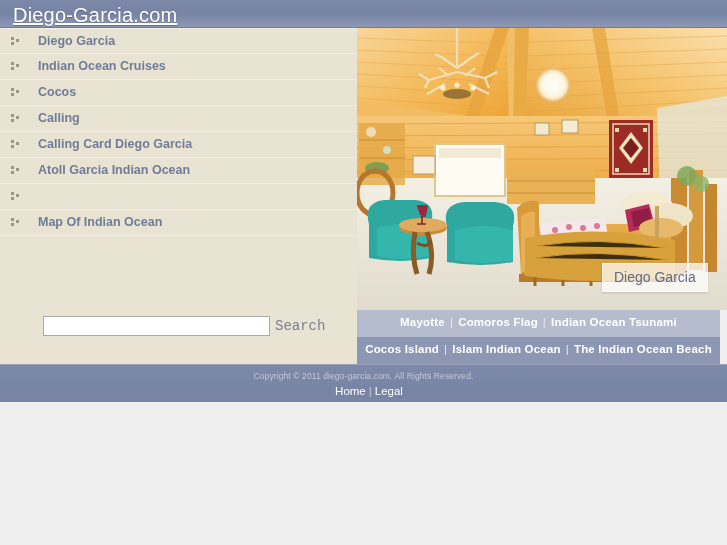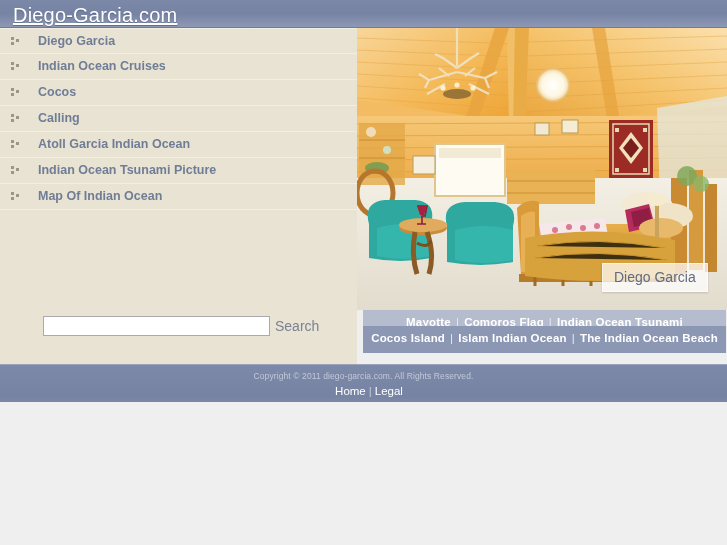--- a/index.html
+++ b/index.html
@@ -109,21 +109,21 @@
     font-family: "Liberation Sans", sans-serif;
     font-size: 12px;
     padding: 0 3px;
     color: #333;
     outline: none;
   }
   .search-label {
     position: absolute;
     left: 275px;
     top: 7px;
-    font-family: Liberation Sans, sans-serif;
+    font-family: Liberation Mono, monospace;
     font-size: 14px;
     color: #7b8294;
     white-space: nowrap;
   }
 
   
   .hero {
     position: absolute;
     left: 357px;
     top: 28px;
@@ -150,24 +150,23 @@
   
   .linkbar {
     position: absolute;
     left: 357px;
     width: 363px;
     height: 27px;
     box-sizing: border-box;
     text-align: center;
     white-space: nowrap;
     overflow: hidden;
-    margin-left: 6px;
   }
   .linkbar.row1 { top: 310px; background: #b4bccd; }
-  .linkbar.row2 { top: 326px; background: #8c97b4; }
+  .linkbar.row2 { top: 337px; background: #8c97b4; }
   .linkbar .inner {
     display: inline-block;
     padding-top: 6px;
     font-size: 11.5px;
     font-weight: bold;
     color: #ffffff;
     letter-spacing: 0.2px;
   }
   .linkbar a {
     color: #ffffff;
@@ -269,29 +268,36 @@
             <i class="b3"></i>
           </span>
           <span class="nav-label">Calling</span>
         </div>
         <div class="nav-item">
           <span class="bullet-icon">
             <i class="b1"></i>
             <i class="b2"></i>
             <i class="b3"></i>
           </span>
+          <span class="nav-label">Calling Card Diego Garcia</span>
+        </div>
+        <div class="nav-item">
+          <span class="bullet-icon">
+            <i class="b1"></i>
+            <i class="b2"></i>
+            <i class="b3"></i>
+          </span>
           <span class="nav-label">Atoll Garcia Indian Ocean</span>
         </div>
         <div class="nav-item">
           <span class="bullet-icon">
             <i class="b1"></i>
             <i class="b2"></i>
             <i class="b3"></i>
           </span>
-          <span class="nav-label">Indian Ocean Tsunami Picture</span>
         </div>
         <div class="nav-item">
           <span class="bullet-icon">
             <i class="b1"></i>
             <i class="b2"></i>
             <i class="b3"></i>
           </span>
           <span class="nav-label">Map Of Indian Ocean</span>
         </div>
       </div>

